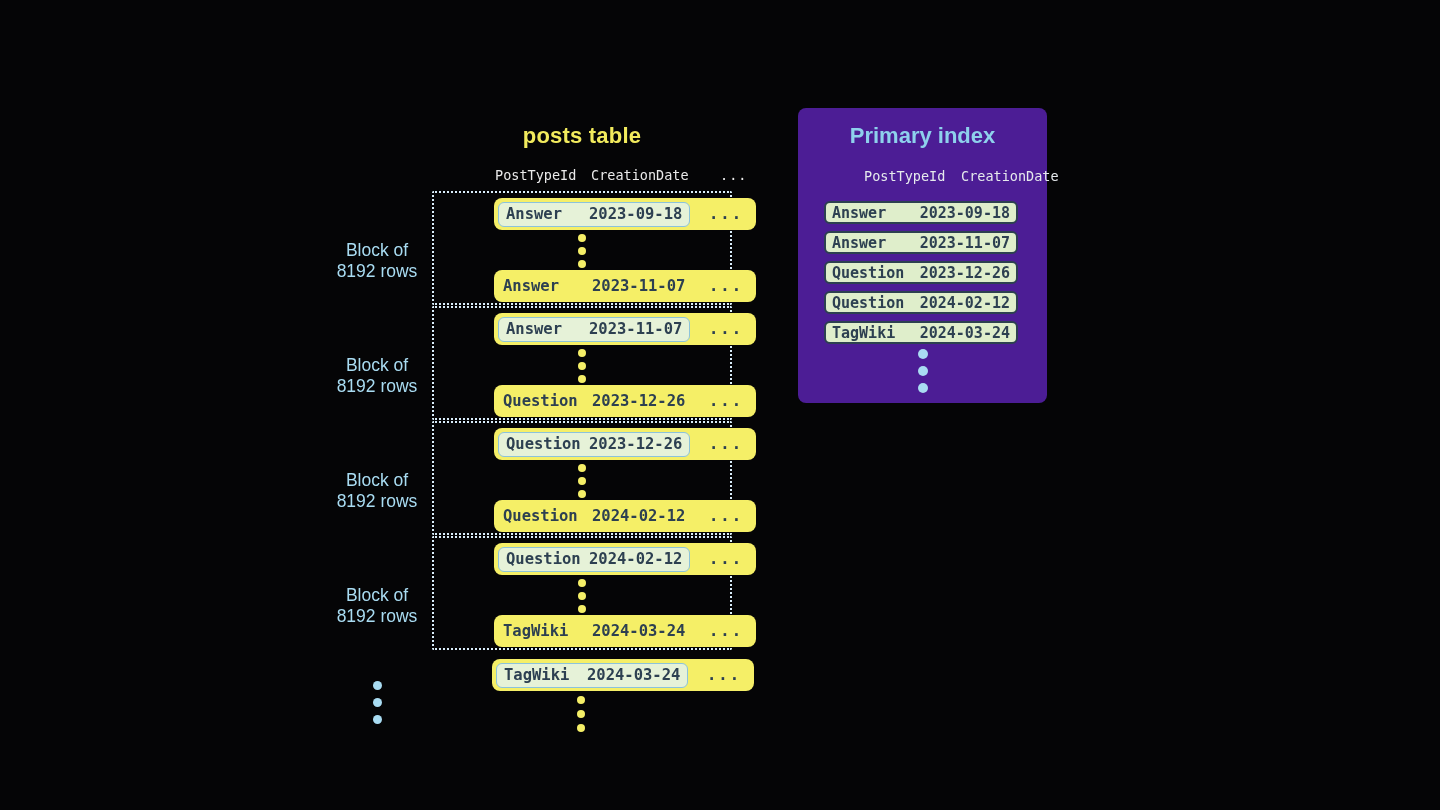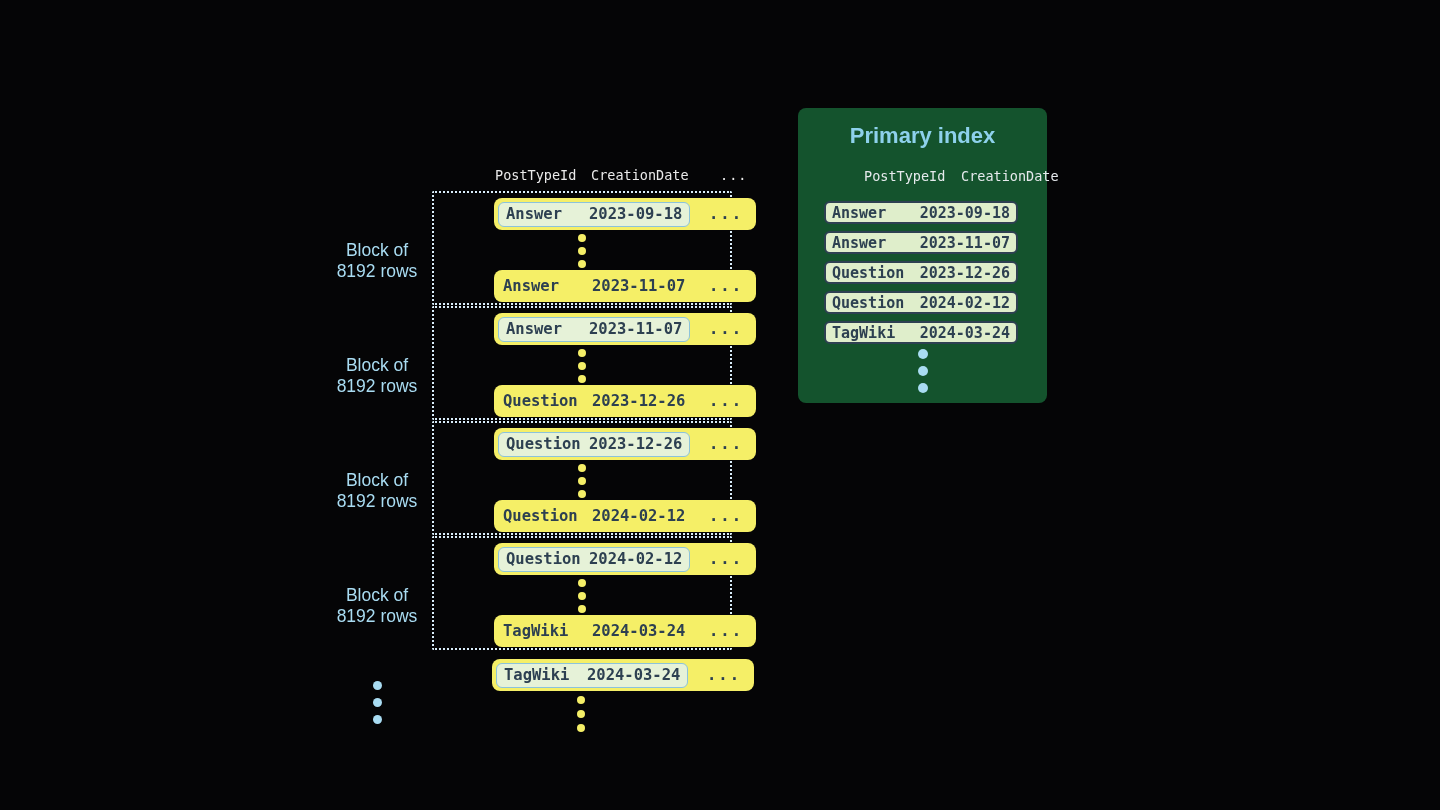--- a/index.html
+++ b/index.html
@@ -55,21 +55,21 @@
     color:#a9dcf2;font-size:17.5px;line-height:20.5px;font-weight:400;
   }
 
   .overflow-row{position:absolute;left:450px;top:659px;width:262px;}
   .bottom-ydots{left:567px;top:696px;width:28px;gap:6px;}
   .left-bdots{left:358px;top:681px;width:38px;}
 
   
   .panel{
     position:absolute;left:798px;top:108px;width:249px;height:295px;
-    background:#14532d;border-radius:8px;
+    background:#4c1d95;border-radius:8px;
   }
   .panel-title{
     position:absolute;left:0;right:0;top:15px;text-align:center;
     color:#8ed1ec;font-size:22px;font-weight:600;
   }
   .panel-header{position:absolute;left:0;top:60px;width:100%;height:18px;
     color:#e6eaed;font-size:13.5px;}
   .panel-header .h1{position:absolute;left:24px;}
   .panel-header .h2{position:absolute;left:121px;}
   .irow{
@@ -83,20 +83,21 @@
   .irow .idate{margin-left:auto;}
   .panel-dots{left:0;right:0;top:241px;gap:7px;}
   .panel .vdots{position:absolute;}
   .panel-dots i{width:10px;height:10px;background:#a9dcf2;border-radius:50%;}
 </style>
 </head>
 <body>
 
 <div class="stage">
 
+  <div class="posts-title">posts table</div>
   <div class="posts-header mono">
     <span class="h1">PostTypeId</span>
     <span class="h2">CreationDate</span>
     <span class="hm">...</span>
   </div>
 
   <div class="block-label" style="top:240px">
     <div>Block of</div>
     <div>8192 rows</div>
   </div>

